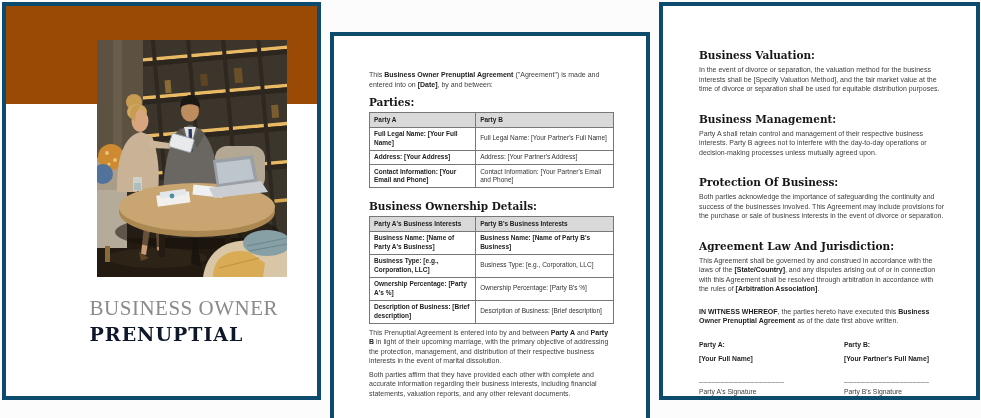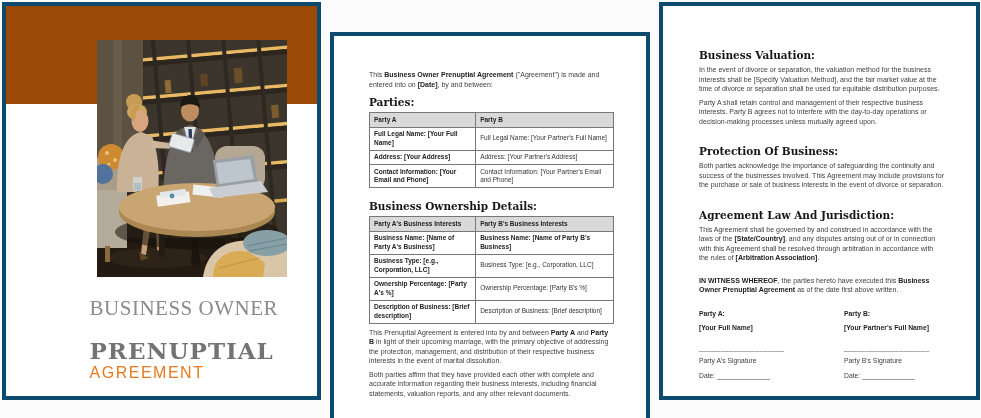--- a/index.html
+++ b/index.html
@@ -17,22 +17,22 @@
   .page2 { left:330px; width:320px;margin-top:30px; }
   .page3 { left:659px; width:321px; }
 
   
   .band { position:absolute; top:0; left:0; width:100%; height:98px; background:#9a4a05; }
   .photo-wrap { position:absolute; left:91px; top:34px; width:190px; height:237px; }
   .photo-wrap svg { display:block; }
   .cover-titles { position:absolute; top:291px; right:39px; white-space:nowrap; }
   .cover-t1 { font-family:"Liberation Serif", serif; font-size:21px; line-height:23px;
               color:#8a8a8a; letter-spacing:0.5px; }
-  .cover-t2 { font-family:"DejaVu Serif", serif; font-weight:bold; font-size:23px; line-height:21px;
-              color:#737373; letter-spacing:1px; margin-top:20px; }
+  .cover-t2 { font-family:"DejaVu Serif", serif; font-weight:bold; font-size:19px; line-height:21px;
+              color:#0f172a; letter-spacing:1px; margin-top:4px; }
   .cover-t3 { font-family:"Liberation Sans", sans-serif; font-size:16px; line-height:18px;
               color:#e8791e; letter-spacing:1.5px; margin-top:3px; }
 
   
   .content2 { padding:34px 32px 0 35px; }
   .content3 { padding:43px 32px 0 36px; }
   .body-text { font-size:7px; line-height:9.5px; color:#3d3d3d; margin:0; }
   .body-text b, .sig b { color:#222222; }
   .doc-h {
     font-family:"DejaVu Serif", serif; font-weight:bold;
@@ -171,21 +171,20 @@
         <path d="M150,206 L190,198" stroke="#6c8890" stroke-width="1.2" fill="none"></path>
         <path d="M152,211 L190,204" stroke="#6c8890" stroke-width="1.2" fill="none"></path>
         <path d="M116,237 C116,217 132,208 152,212 L168,223 L166,237 Z" fill="#d9ab54"></path>
         <path d="M122,228 L162,218" stroke="#c2913c" stroke-width="1" fill="none"></path>
       </svg>
     </div>
 
     <div class="cover-titles">
       <div class="cover-t1">BUSINESS OWNER</div>
       <div class="cover-t2">PRENUPTIAL</div>
-      <div class="cover-t3">AGREEMENT</div>
     </div>
   </div>
 
   <div class="page page2">
     <div class="content2">
 
       <p class="body-text"><span>This </span><b>Business Owner Prenuptial Agreement</b><span> ("Agreement") is made and entered into on </span><b>[Date]</b><span>, by and between:</span></p>
 
       <h3 class="doc-h mt-head1">Parties:</h3>
 
@@ -255,20 +254,21 @@
 
     </div>
   </div>
 
   <div class="page page3">
     <div class="content3">
 
       <h3 class="doc-h">Business Valuation:</h3>
       <p class="body-text mt-para"><span>In the event of divorce or separation, the valuation method for the business interests shall be [Specify Valuation Method], and the fair market value at the time of divorce or separation shall be used for equitable distribution purposes.</span></p>
 
+      <h3 class="doc-h mt-sec">Business Management:</h3>
       <p class="body-text mt-para"><span>Party A shall retain control and management of their respective business interests. Party B agrees not to interfere with the day-to-day operations or decision-making processes unless mutually agreed upon.</span></p>
 
       <h3 class="doc-h mt-sec">Protection Of Business:</h3>
       <p class="body-text mt-para"><span>Both parties acknowledge the importance of safeguarding the continuity and success of the businesses involved. This Agreement may include provisions for the purchase or sale of business interests in the event of divorce or separation.</span></p>
 
       <h3 class="doc-h mt-sec">Agreement Law And Jurisdiction:</h3>
       <p class="body-text mt-para"><span>This Agreement shall be governed by and construed in accordance with the laws of the </span><b>[State/Country]</b><span>, and any disputes arising out of or in connection with this Agreement shall be resolved through arbitration in accordance with the rules of </span><b>[Arbitration Association]</b><span>.</span></p>
 
       <p class="body-text mt-wit"><b>IN WITNESS WHEREOF</b><span>, the parties hereto have executed this </span><b>Business Owner Prenuptial Agreement</b><span> as of the date first above written.</span></p>
 

